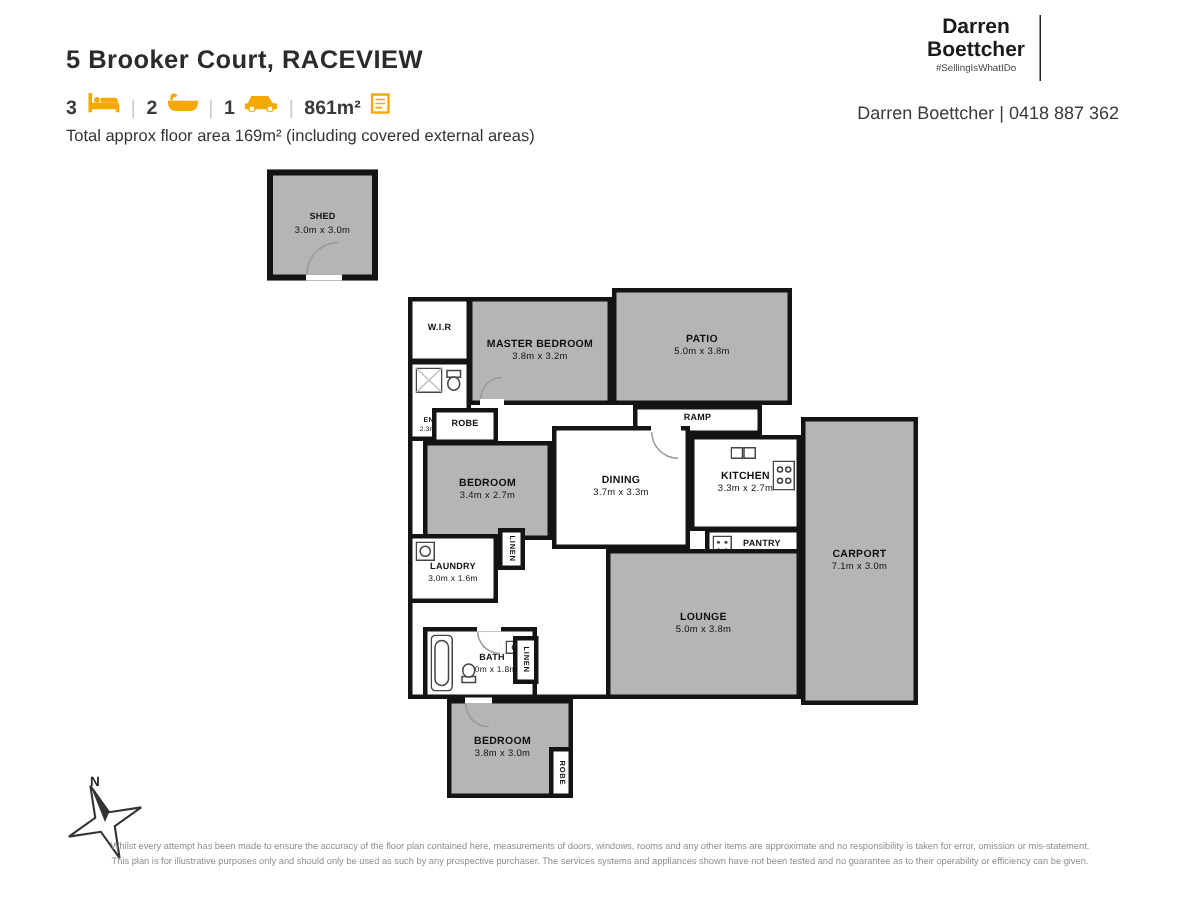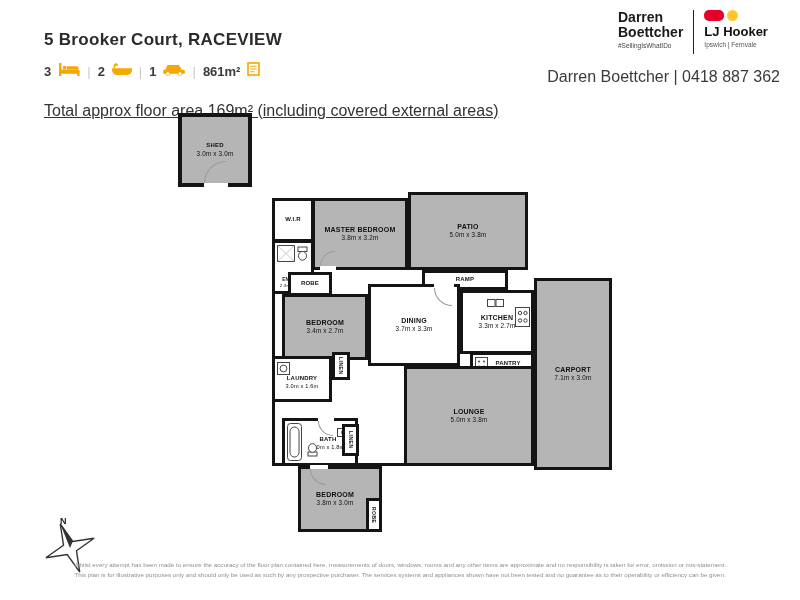--- a/index.html
+++ b/index.html
@@ -4,32 +4,32 @@
 <style>
   * { margin:0; padding:0; box-sizing:border-box; }
   html,body { width:800px; height:600px; background:#fff; font-family:"Liberation Sans", sans-serif; position:relative; overflow:hidden; }
   .abs { position:absolute; }
 
   
   .address { left:44px; top:30px; font-size:17px; font-weight:bold; color:#2b2b2b; letter-spacing:0.3px; }
   .stats { left:44px; top:62px; display:flex; align-items:center; gap:7px; height:18px; }
   .stat-num { font-size:13px; font-weight:600; color:#3a3a3a; }
   .stat-sep { color:#c8c8c8; font-size:13px; }
-  .floor-note { left:44px; top:102px; font-size:16px; color:#333;text-decoration:underline; }
+  .floor-note { left:44px; top:85px; font-size:11px; color:#333; }
   .logo-block { left:618px; top:10px; width:160px; display:flex; gap:10px; }
-  .db-col { text-align:left; }
+  .db-col { text-align:center; }
   .db-name { font-size:14px; font-weight:bold; color:#1a1a1a; line-height:1.05; }
   .hashtag { font-size:6.5px; color:#444; margin-top:3px; }
   .vline { width:1px; background:#222; height:44px; }
   .ljh-marks { display:flex; align-items:center; gap:3px; margin-bottom:3px; }
   .mark-red { width:20px; height:11px; border-radius:5px; }
   .mark-yellow { width:11px; height:11px; border-radius:50%; }
   .ljh-name { font-size:13px; font-weight:bold; color:#111; }
   .ljh-sub { font-size:6.5px; color:#555; margin-top:2px; }
-  .agent-line { right:20px; top:68px; font-size:16px; color:#3a3a3a; }
+  .agent-line { right:54px; top:68px; font-size:12px; color:#3a3a3a; }
 
   
   .room { position:absolute; border:3px solid #141414; display:flex; align-items:center; justify-content:center; text-align:center; }
   .b4 { border-width:4px; }
   .grey { background:#b5b5b5; }
   .white { background:#ffffff; }
   .outline { position:absolute; border:3px solid #141414; background:transparent; }
   .lbl { font-size:7px; font-weight:700; color:#101010; line-height:1.3; letter-spacing:0.2px; }
   .lbl .dims { display:block; font-weight:400; font-size:6.3px; }
   .lbl .dims:empty { display:none; }
@@ -86,28 +86,20 @@
 
 <div class="abs logo-block">
   <div class="db-col">
     <div class="db-name">
       <div>Darren</div>
       <div>Boettcher</div>
     </div>
     <div class="hashtag">#SellingIsWhatIDo</div>
   </div>
   <div class="vline"></div>
-  <div class="ljh-col">
-    <div class="ljh-marks">
-      <span class="mark-red" style="background:#e4002b"></span>
-      <span class="mark-yellow" style="background:#ffc72c"></span>
-    </div>
-    <div class="ljh-name">LJ Hooker</div>
-    <div class="ljh-sub">Ipswich | Fernvale</div>
-  </div>
 </div>
 
 <div class="abs agent-line">Darren Boettcher | 0418 887 362</div>
 
 <div>
 
   <div class="outline" style="left:272px;top:198px;width:188px;height:268px"></div>
 
   <div class="room grey b4" style="left:178px;top:113px;width:74px;height:74px">
     <div class="lbl small"><span>SHED</span><span class="dims">3.0m x 3.0m</span></div>

